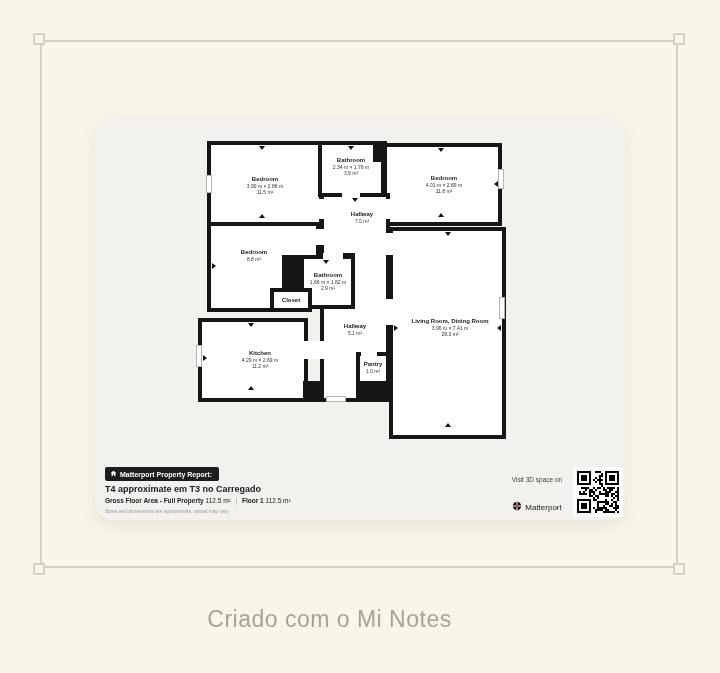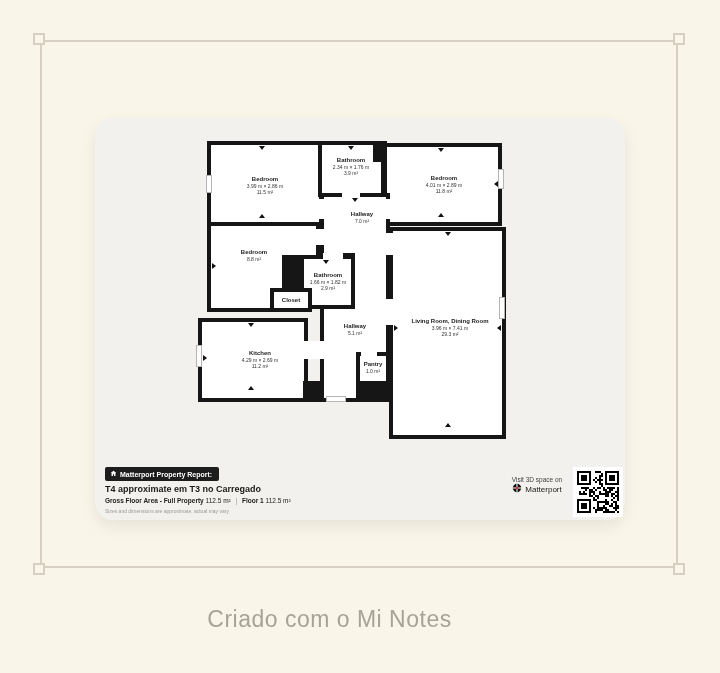--- a/index.html
+++ b/index.html
@@ -45,21 +45,21 @@
   .badge { position:absolute; left:10px; top:349px; display:inline-flex; align-items:center;
            gap:3px; background:#1d1d1d; color:#fff; padding:3px 7px 3px 5px; border-radius:2px;
            font-size:7px; font-weight:bold; }
   .rep-title { position:absolute; left:10px; top:366px; font-size:9px; font-weight:bold; color:#1a1a1a; }
   .rep-stats { position:absolute; left:10px; top:379px; font-size:6.5px; color:#222; }
   .rep-stats b { font-weight:bold; }
   .rep-stats .sep { color:#999; margin:0 3px; }
   .rep-disc { position:absolute; left:10px; top:390px; font-size:5px; color:#9a9a9a; }
   .visit { position:absolute; left:405px; top:358px; width:74px; text-align:center; }
   .visit .v-txt { font-size:6.5px; color:#444; }
-  .visit .v-brand { margin-top:0; display:flex; align-items:center; justify-content:center; gap:3px;
+  .visit .v-brand { margin-top:18px; display:flex; align-items:center; justify-content:center; gap:3px;
                     font-size:8px; color:#222; }
   .qr { position:absolute; left:478px; top:349px; width:50px; height:50px; background:#fff;
         padding:4px; }
 
   .caption { position:absolute; left:0; top:606px; width:659px; text-align:center;
              font-size:23px; letter-spacing:.5px; color:#a7a396; }
 </style>
 </head>
 <body>
 

